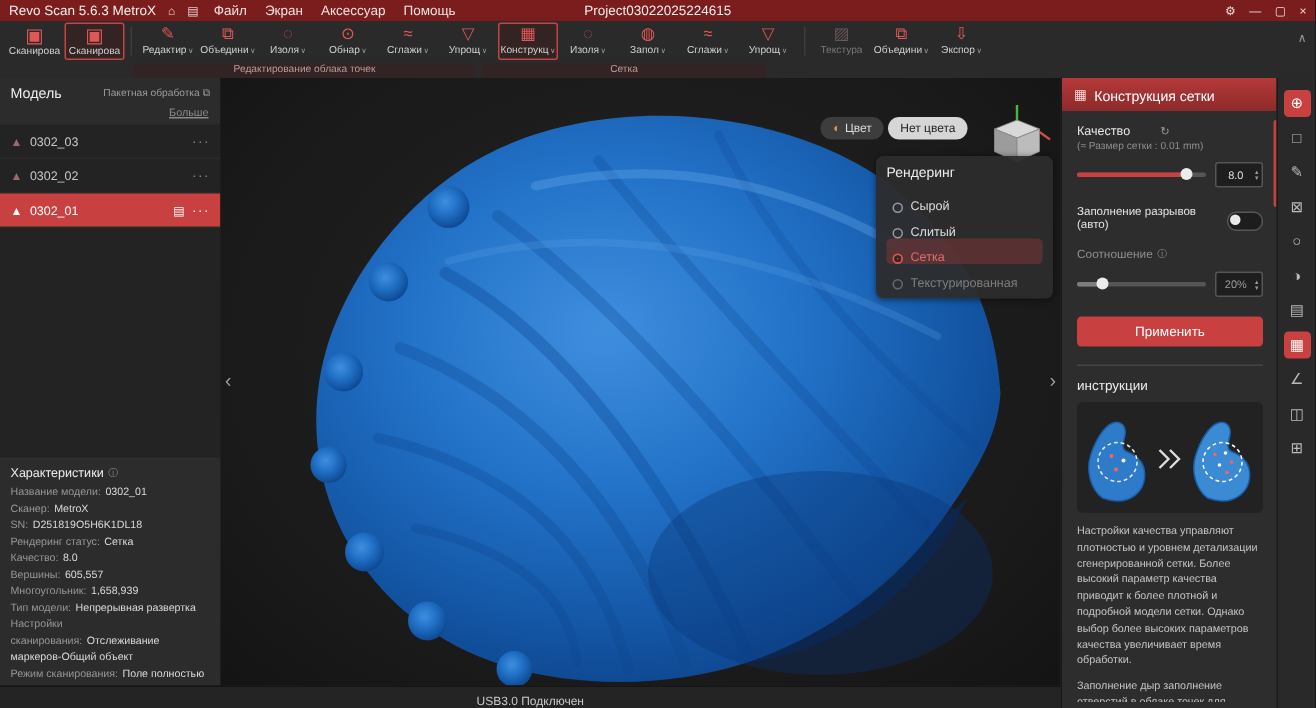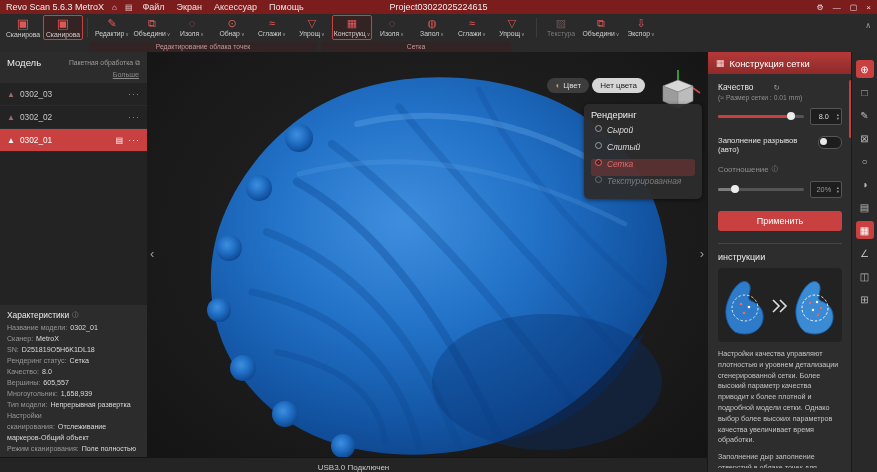--- a/index.html
+++ b/index.html
@@ -69,22 +69,22 @@
   .hints{position:absolute;left:9px;top:5px;font-size:8.8px;line-height:1.55;color:#d6d6d6;text-shadow:0 1px 2px #000;}
   .colortoggle{position:absolute;top:26px;right:62px;display:flex;gap:3px;}
   .pill{height:15px;border-radius:8px;display:flex;align-items:center;gap:3px;padding:0 8px;font-size:8px;cursor:pointer;}
   .pill-color{background:#3d3d3d;color:#ddd;}
   .pill-color .pico{color:#d89a4a;font-size:8px;}
   .pill-nocolor{background:#d6d6d6;color:#222;}
   .navcube{position:absolute;top:16px;right:6px;cursor:grab;}
   .renderpanel{position:absolute;top:52px;right:5px;width:104px;background:rgba(44,44,44,.95);
                border-radius:5px;padding:6px 7px;box-shadow:0 1px 4px rgba(0,0,0,.5);}
   .rp-title{font-size:9.3px;color:#ededed;margin-bottom:5px;}
-  .rp-opt{display:flex;align-items:flex-start;gap:5px;height:17px;padding:0 4px;border-radius:3px;
-          font-size:8.4px;color:#dcdcdc;cursor:pointer;font-style:italic;}
+  .rp-opt{display:flex;align-items:flex-end;gap:5px;height:17px;padding:0 4px;border-radius:3px;
+          font-size:8.4px;color:#dcdcdc;cursor:pointer;}
   .radio{width:7px;height:7px;border:1px solid #9c9c9c;border-radius:50%;box-sizing:border-box;flex:none;}
   .rp-opt.selected{background:rgba(200,64,64,.28);color:#e36a6a;}
   .rp-opt.selected .radio{border-color:#df5555;background:#df5555;box-shadow:inset 0 0 0 2px #352626;}
   .rp-opt.disabled{color:#7d7d7d;}
   .rp-opt.disabled .radio{border-color:#6a6a6a;}
   .chev{position:absolute;top:194px;font-size:13px;color:#9b9b9b;cursor:pointer;}
   .chev-left{left:3px;} .chev-right{right:3px;}
 
   
   .rightpanel{position:absolute;left:707px;top:52px;width:144px;bottom:0;background:#2d2d2d;
@@ -99,21 +99,21 @@
   .sliderrow{display:flex;align-items:center;gap:6px;margin-top:7px;}
   .slider{flex:1;height:3px;background:#555;border-radius:2px;position:relative;cursor:pointer;}
   .slider .fill{position:absolute;left:0;top:0;bottom:0;border-radius:2px;background:var(--accent,#c84040);}
   .slider.gray .fill{background:#7d7d7d;}
   .slider .thumb{position:absolute;top:-3px;width:8px;height:8px;border-radius:50%;background:#ececec;transform:translateX(-50%);}
   .valuebox{width:30px;height:15px;background:#1e1e1e;border:1px solid #555;border-radius:2px;display:flex;align-items:center;flex:none;}
   .valuebox .val{flex:1;text-align:center;font-size:7.3px;color:#dcdcdc;}
   .valuebox.gray .val{color:#9a9a9a;}
   .steps{display:flex;flex-direction:column;line-height:4px;padding-right:2px;cursor:pointer;}
   .steps span{font-size:4.5px;color:#999;}
-  .togglerow{display:flex;align-items:flex-start;justify-content:space-between;gap:4px;margin-top:11px;}
+  .togglerow{display:flex;align-items:flex-end;justify-content:space-between;gap:4px;margin-top:11px;}
   .tlab{font-size:7.7px;color:#e2e2e2;}
   .toggle{width:22px;height:11px;background:#1d1d1d;border:1px solid #575757;border-radius:6px;position:relative;flex:none;cursor:pointer;}
   .toggle .knob{position:absolute;left:1px;top:1px;width:7px;height:7px;border-radius:50%;background:#e9e9e9;}
   .ratiolabel{margin-top:11px;display:flex;gap:3px;font-size:7.9px;color:#8e8e8e;}
   .applybtn{margin-top:13px;height:20px;border-radius:3px;background:var(--accent,#c84040);color:#fff;
             font-size:9px;display:flex;align-items:center;justify-content:center;cursor:pointer;}
   .mp-divider{border-top:1px solid #464646;margin:12px 10px 0;}
   .instructions{padding:8px 10px 4px;flex:1;display:flex;flex-direction:column;overflow:hidden;}
   .ins-title{font-size:9px;color:#ececec;}
   .ins-img{margin-top:6px;height:74px;flex:none;background:#222;border-radius:4px;

